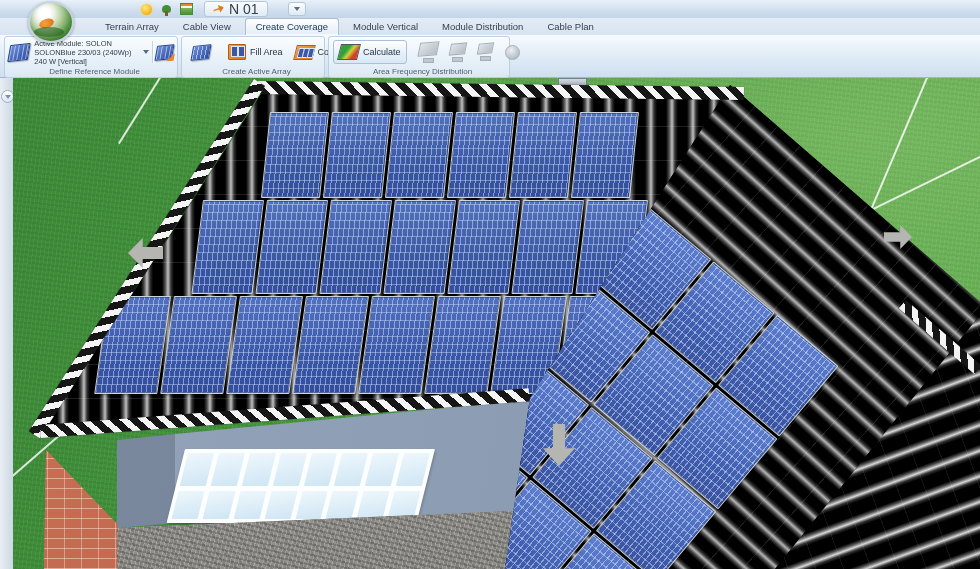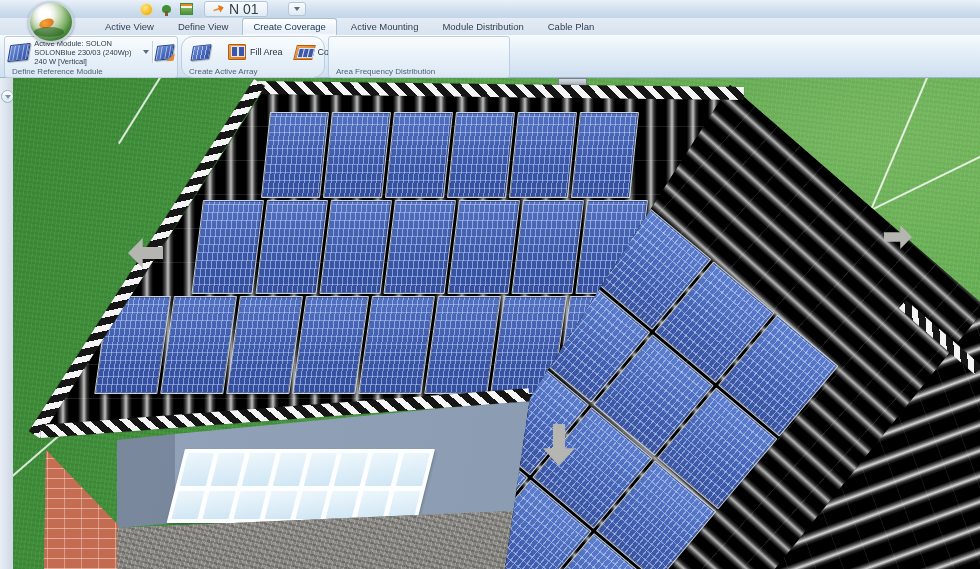--- a/index.html
+++ b/index.html
@@ -42,21 +42,21 @@
   .tab.active{background:linear-gradient(#fefefe,#edf3fa 60%,#e2ecf6);border:1px solid #aabfd4;border-bottom:none;
     border-radius:3px 3px 0 0;color:#17344f;box-shadow:0 -1px 2px rgba(255,255,255,.8) inset;}
 
   
   .ribbon{position:absolute;left:0;top:35px;width:100%;height:43px;
     background:linear-gradient(#f7fbfe,#e2edf7 45%,#cfdff0);border-bottom:1px solid #9fb6cc;
     display:flex;align-items:stretch;padding:1px 0 0 4px;box-sizing:border-box;}
   .rgroup{position:relative;height:40px;margin-right:3px;border:1px solid #bccee0;border-radius:3px;
     background:linear-gradient(#f9fcfe,#e8f1f9 55%,#dbe8f4);box-shadow:inset 0 1px 0 #fff;}
   .rg-content{display:flex;align-items:center;height:28px;padding:1px 4px 0;}
-  .rg-label{position:absolute;left:7px;right:0;bottom:1px;text-align:left;font-size:8px;color:#4f6275;white-space:nowrap;}
+  .rg-label{position:absolute;left:7px;right:0;bottom:1px;text-align:center;font-size:8px;color:#4f6275;white-space:nowrap;}
   .vsep{width:1px;height:22px;background:#c2d2e2;box-shadow:1px 0 0 #fff;margin:0 3px;}
 
   .pvicon{width:19px;height:15px;transform:skewX(-16deg) rotate(-6deg);border:1px solid #1d3f8c;border-radius:1px;
     background:
       repeating-linear-gradient(90deg, rgba(255,255,255,.55) 0 1px, transparent 1px 4px),
       linear-gradient(135deg,#6e90d8,#2c4da6);box-shadow:1px 1px 1px rgba(0,0,0,.3);}
   .pvicon.sm{width:16px;height:13px;}
   .orangeflag{position:absolute;right:-3px;bottom:-3px;width:8px;height:8px;background:#e8872b;
     clip-path:polygon(0 100%,100% 100%,100% 0);}
   .icon-fill{width:16px;height:14px;position:relative;background:linear-gradient(135deg,#f3a04a,#dd7514);border:1px solid #b55d0e;border-radius:1px;}
@@ -204,44 +204,44 @@
     <div class="north-dd">
         <div class="caret"></div>
       </div>
   </div>
   <div class="logo">
       <div class="blob"></div>
       <div class="hill"></div>
     </div>
 
   <div class="tabrow">
-    <div class="tab">Active View</div>
-    <div class="tab">Define View</div>
+    <div class="tab">Terrain Array</div>
+    <div class="tab">Cable View</div>
     <div class="tab active">Create Coverage</div>
-    <div class="tab">Active Mounting</div>
+    <div class="tab">Module Vertical</div>
     <div class="tab">Module Distribution</div>
     <div class="tab">Cable Plan</div>
   </div>
 
   <div class="ribbon">
 
     <div class="rgroup" style="width:172px;">
       <div class="rg-content">
         <div class="pvicon"></div>
         <div class="modtext" style="margin-left:5px;">Active Module: SOLON SOLONBlue 230/03 (240Wp) 240 W [Vertical]</div>
         <div class="caret"></div>
         <div class="vsep"></div>
         <div class="pvicon sm" style="position:relative;">
             <div class="orangeflag"></div>
           </div>
       </div>
       <div class="rg-label">Define Reference Module</div>
     </div>
 
-    <div class="rgroup" style="width:142px;border-radius:12px;">
+    <div class="rgroup" style="width:142px;">
       <div class="rg-content">
         <div class="rbtn">
             <div class="pvicon sm"></div>
           </div>
         <div class="vsep"></div>
         <div class="rbtn">
           <div class="icon-fill">
               <div class="m1"></div>
               <div class="m2"></div>
             </div>
@@ -254,20 +254,45 @@
               <i></i>
             </div>
           <span>Cover</span>
         </div>
       </div>
       <div class="rg-label">Create Active Array</div>
     </div>
 
 
     <div class="rgroup" style="width:180px;">
+      <div class="rg-content" style="gap:3px;">
+        <div class="rbtn boxed">
+          <div class="icon-calc"></div>
+          <span>Calculate</span>
+        </div>
+        <div class="vsep"></div>
+        <div class="shadegroup-icon">
+            <div class="gray-pv"></div>
+            <div class="gray-bar"></div>
+          </div>
+        <div class="vsep"></div>
+        <div class="shadegroup-icon">
+            <div class="gray-pv s2"></div>
+            <div class="gray-bar"></div>
+          </div>
+        <div class="vsep"></div>
+        <div class="shadegroup-icon">
+            <div class="gray-pv s3"></div>
+            <div class="gray-bar"></div>
+          </div>
+        <div class="vsep"></div>
+        <div class="shadegroup-icon">
+            <div class="gray-sphere"></div>
+          </div>
+      </div>
       <div class="rg-label">Area Frequency Distribution</div>
     </div>
 
   </div>
 
   <div class="workarea">
     <div class="rail">
       <div class="rail-btn">
           <div class="tri"></div>
         </div>

